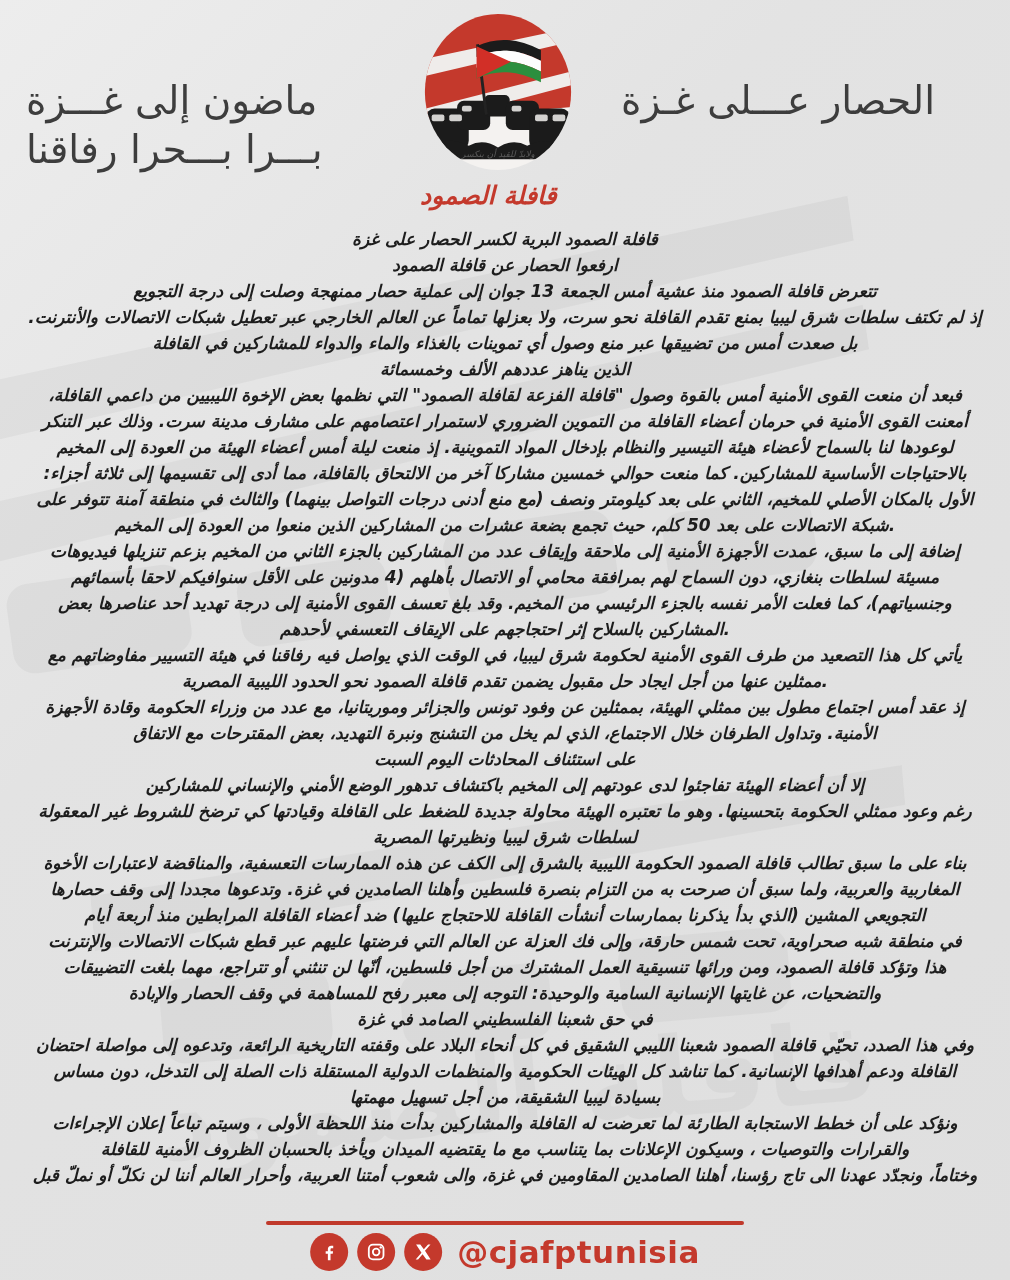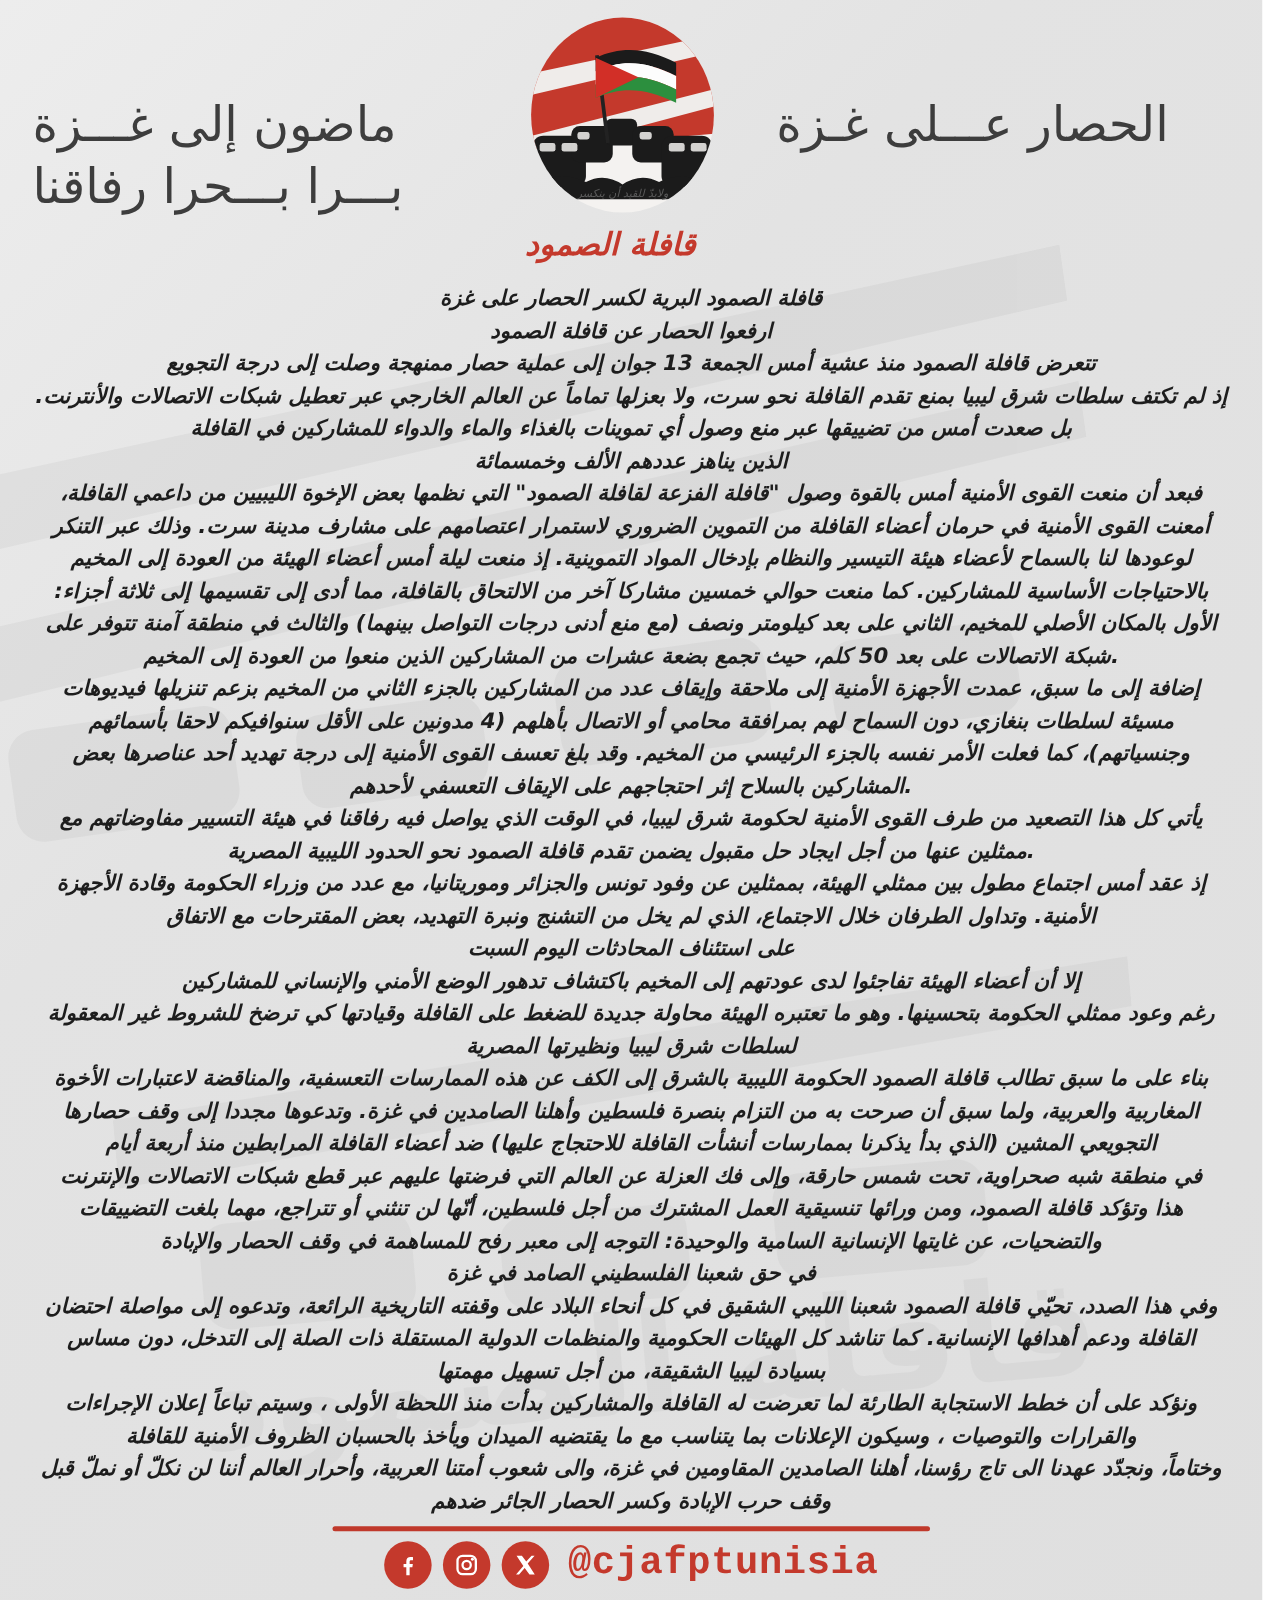--- a/index.html
+++ b/index.html
@@ -42,21 +42,21 @@
     overflow:visible;
     font-style:italic;
   }
   
   .divider{
     position:absolute;top:1221px;left:50%;transform:translateX(-50%);
     width:478px;height:4px;background:#c0392b;border-radius:2px;
   }
   .footer-row{
     position:absolute;top:1233px;left:50%;transform:translateX(-50%);
-    display:flex;gap:9px;font-family:Liberation Mono, monospace;
+    display:flex;align-items:center;gap:9px;
   }
   .soc{
     width:38px;height:38px;border-radius:50%;
     background:#c4392c;display:flex;align-items:center;justify-content:center;
     cursor:pointer;
   }
   .handle{
     color:#c4392c;font-weight:800;font-size:31px;
     letter-spacing:.5px;margin-left:6px;cursor:pointer;
   }
@@ -174,21 +174,20 @@
       <div class="line" dir="rtl">في منطقة شبه صحراوية، تحت شمس حارقة، وإلى فك العزلة عن العالم التي فرضتها عليهم عبر قطع شبكات الاتصالات والإنترنت</div>
       <div class="line" dir="rtl">هذا وتؤكد قافلة الصمود، ومن ورائها تنسيقية العمل المشترك من أجل فلسطين، أنّها لن تنثني أو تتراجع، مهما بلغت التضييقات</div>
       <div class="line" dir="rtl">والتضحيات، عن غايتها الإنسانية السامية والوحيدة: التوجه إلى معبر رفح للمساهمة في وقف الحصار والإبادة</div>
       <div class="line" dir="rtl">في حق شعبنا الفلسطيني الصامد في غزة</div>
       <div class="line" dir="rtl">وفي هذا الصدد، تحيّي قافلة الصمود شعبنا الليبي الشقيق في كل أنحاء البلاد على وقفته التاريخية الرائعة، وتدعوه إلى مواصلة احتضان</div>
       <div class="line" dir="rtl">القافلة ودعم أهدافها الإنسانية. كما تناشد كل الهيئات الحكومية والمنظمات الدولية المستقلة ذات الصلة إلى التدخل، دون مساس</div>
       <div class="line" dir="rtl">بسيادة ليبيا الشقيقة، من أجل تسهيل مهمتها</div>
       <div class="line" dir="rtl">ونؤكد على أن خطط الاستجابة الطارئة لما تعرضت له القافلة والمشاركين بدأت منذ اللحظة الأولى ، وسيتم تباعاً إعلان الإجراءات</div>
       <div class="line" dir="rtl">والقرارات والتوصيات ، وسيكون الإعلانات بما يتناسب مع ما يقتضيه الميدان ويأخذ بالحسبان الظروف الأمنية للقافلة</div>
       <div class="line" dir="rtl">وختاماً، ونجدّد عهدنا الى تاج رؤسنا، أهلنا الصامدين المقاومين في غزة، والى شعوب أمتنا العربية، وأحرار العالم أننا لن نكلّ أو نملّ قبل</div>
-      <div class="line" dir="rtl">وقف حرب الإبادة وكسر الحصار الجائر ضدهم</div>
     </div>
 
   <div class="divider"></div>
   <div class="footer-row">
     <div class="soc">
       <svg width="22" height="22" viewBox="0 0 24 24">
         <path fill="#fff" d="M13.5 21v-7h2.4l.4-2.9h-2.8V9.2c0-.84.23-1.4 1.44-1.4h1.5V5.2c-.26-.03-1.15-.11-2.2-.11-2.18 0-3.64 1.33-3.64 3.77v2.25H8.2V14h2.4v7z"></path>
       </svg>
     </div>
     <div class="soc">

